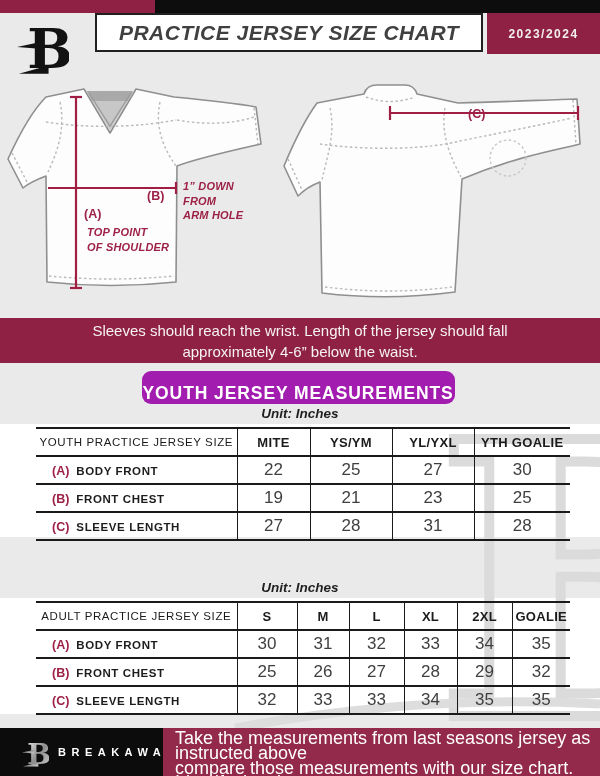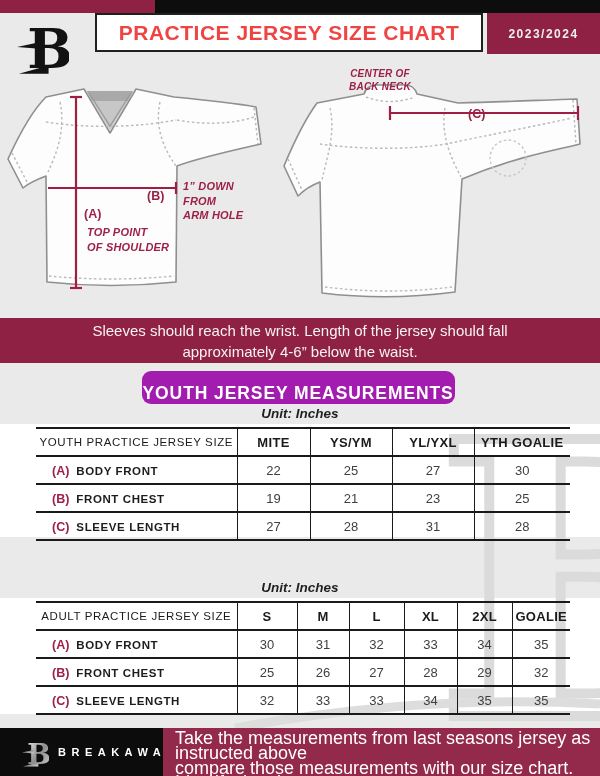--- a/index.html
+++ b/index.html
@@ -9,21 +9,21 @@
   .pre{white-space:pre-line;}
 
   
   .strip-maroon{left:0;top:0;width:155px;height:13px;background:#8e2144;}
   .strip-black{left:155px;top:0;width:445px;height:13px;background:#0d0d0d;}
 
   
   .logo-box{left:17px;top:14px;width:52px;height:64px;}
   .title-box{left:95px;top:13px;width:388px;height:39px;background:#fff;border:2px solid #202020;
              box-sizing:border-box;display:flex;align-items:center;justify-content:center;}
-  .title-box span{font-size:21px;font-weight:bold;color:#ef4444;letter-spacing:.5px;}
+  .title-box span{font-size:21px;font-weight:bold;color:#404040;letter-spacing:.5px;font-style:italic;}
   .year-box{left:487px;top:13px;width:113px;height:41px;background:#8e2144;
             display:flex;align-items:center;justify-content:center;}
   .year-box span{font-family:Liberation Sans, sans-serif;font-size:12px;font-weight:bold;
                  color:#f3eef0;letter-spacing:1.5px;}
 
   
   .ann{color:#9d2147;}
   .ann-note{font-style:italic;font-size:11px;line-height:14.5px;font-weight:bold;letter-spacing:.2px;}
   .ann-letter{font-size:12.5px;font-weight:bold;}
   .cbn{left:325px;top:68px;width:110px;text-align:center;font-size:10px;line-height:12.5px;}
@@ -58,21 +58,21 @@
   table.size-table{border-collapse:collapse;table-layout:fixed;width:534px;background:transparent;}
   .size-table th,.size-table td{border-bottom:2px solid #1a1a1a;border-left:1.5px solid #1a1a1a;
       padding:0;height:26px;text-align:center;vertical-align:middle;}
   .size-table thead th{border-top:2px solid #1a1a1a;font-size:13px;font-weight:bold;
       color:#1b1b1b;letter-spacing:.3px;}
   .size-table th:first-child,.size-table td:first-child{border-left:none;}
   .size-table th.size-col{font-size:11.5px;font-weight:normal;letter-spacing:.6px;color:#1b1b1b;margin-top:47px;}
   .size-table td.label-cell{text-align:left;padding-left:16px;}
   .row-letter{color:#9d2147;font-weight:bold;font-size:12.5px;}
   .row-label{color:#1c1c1c;font-size:11.5px;font-weight:bold;letter-spacing:.6px;margin-left:7px;}
-  .val-cell{font-size:13px;color:#3f3f3f;}
+  .val-cell{font-size:17px;color:#3f3f3f;}
   .youth-table{left:36px;top:427px;}
   .adult-table{left:36px;top:601px;}
 
   
   .footer-black{left:0;top:728px;width:163px;height:48px;background:#0c0c0c;
                 display:flex;align-items:center;}
   .footer-brand{color:#fff;font-size:11px;font-weight:bold;letter-spacing:5.5px;margin-left:9px;}
   .footer-maroon{left:163px;top:728px;width:437px;height:48px;background:#93294b;box-sizing:border-box;
                  padding:3px 4px 0 12px;color:#fff;font-size:18px;line-height:14.8px;}
 
@@ -157,22 +157,20 @@
       <circle cx="508" cy="98" r="18" stroke="#c6c6c6"></circle>
     </g>
 
     <g stroke="#a01e44" stroke-width="2.2" fill="none">
       <line x1="390" y1="53" x2="578" y2="53"></line>
       <line x1="390" y1="46" x2="390" y2="60"></line>
       <line x1="578" y1="46" x2="578" y2="60"></line>
     </g>
   </svg>
 
-  <div class="abs ann ann-note pre cbn">CENTER OF
-BACK NECK</div>
   <div class="abs ann ann-letter c-label">(C)</div>
   <div class="abs ann ann-letter b-label">(B)</div>
   <div class="abs ann ann-note pre b-note">1” DOWN
 FROM
 ARM HOLE</div>
   <div class="abs ann ann-letter a-label">(A)</div>
   <div class="abs ann ann-note pre a-note">TOP POINT
 OF SHOULDER</div>
 
   <div class="abs notice">

